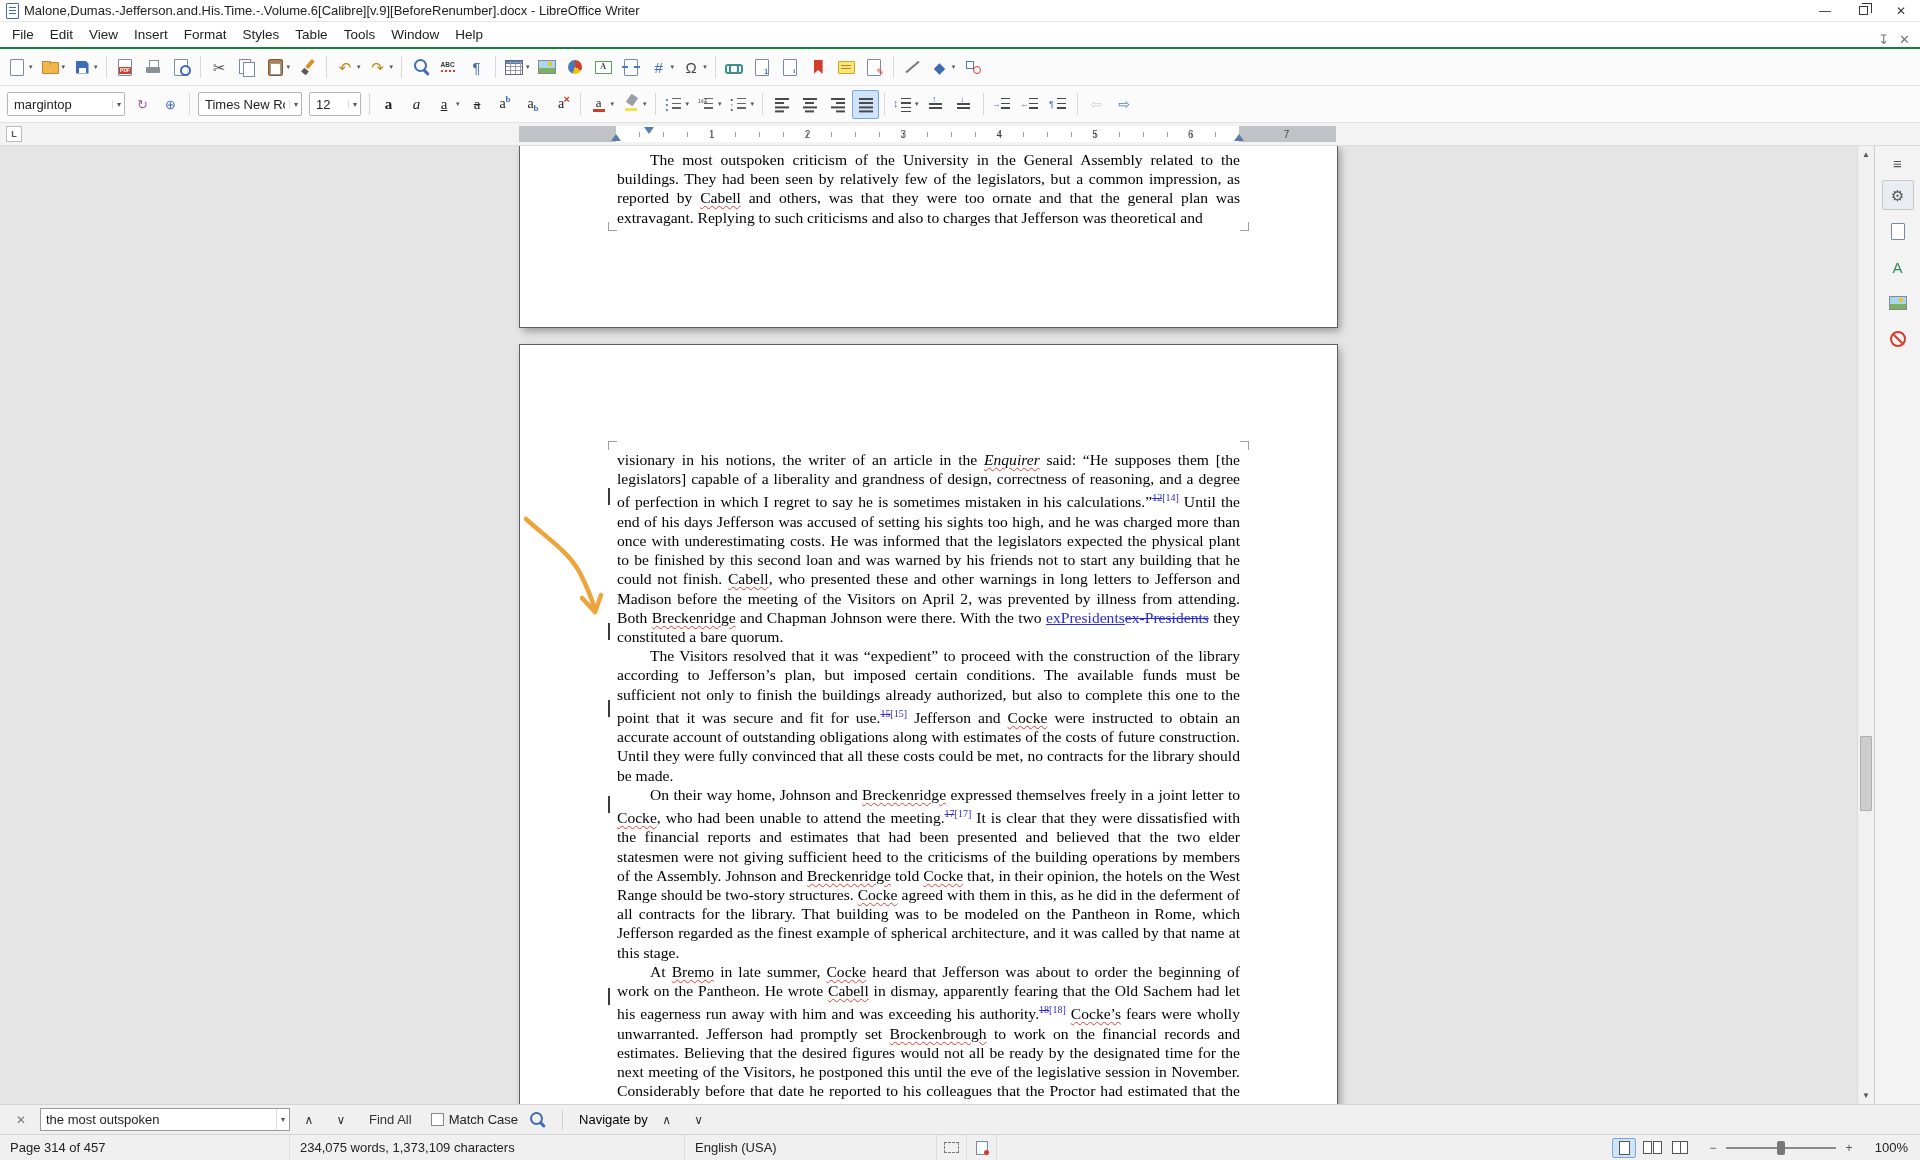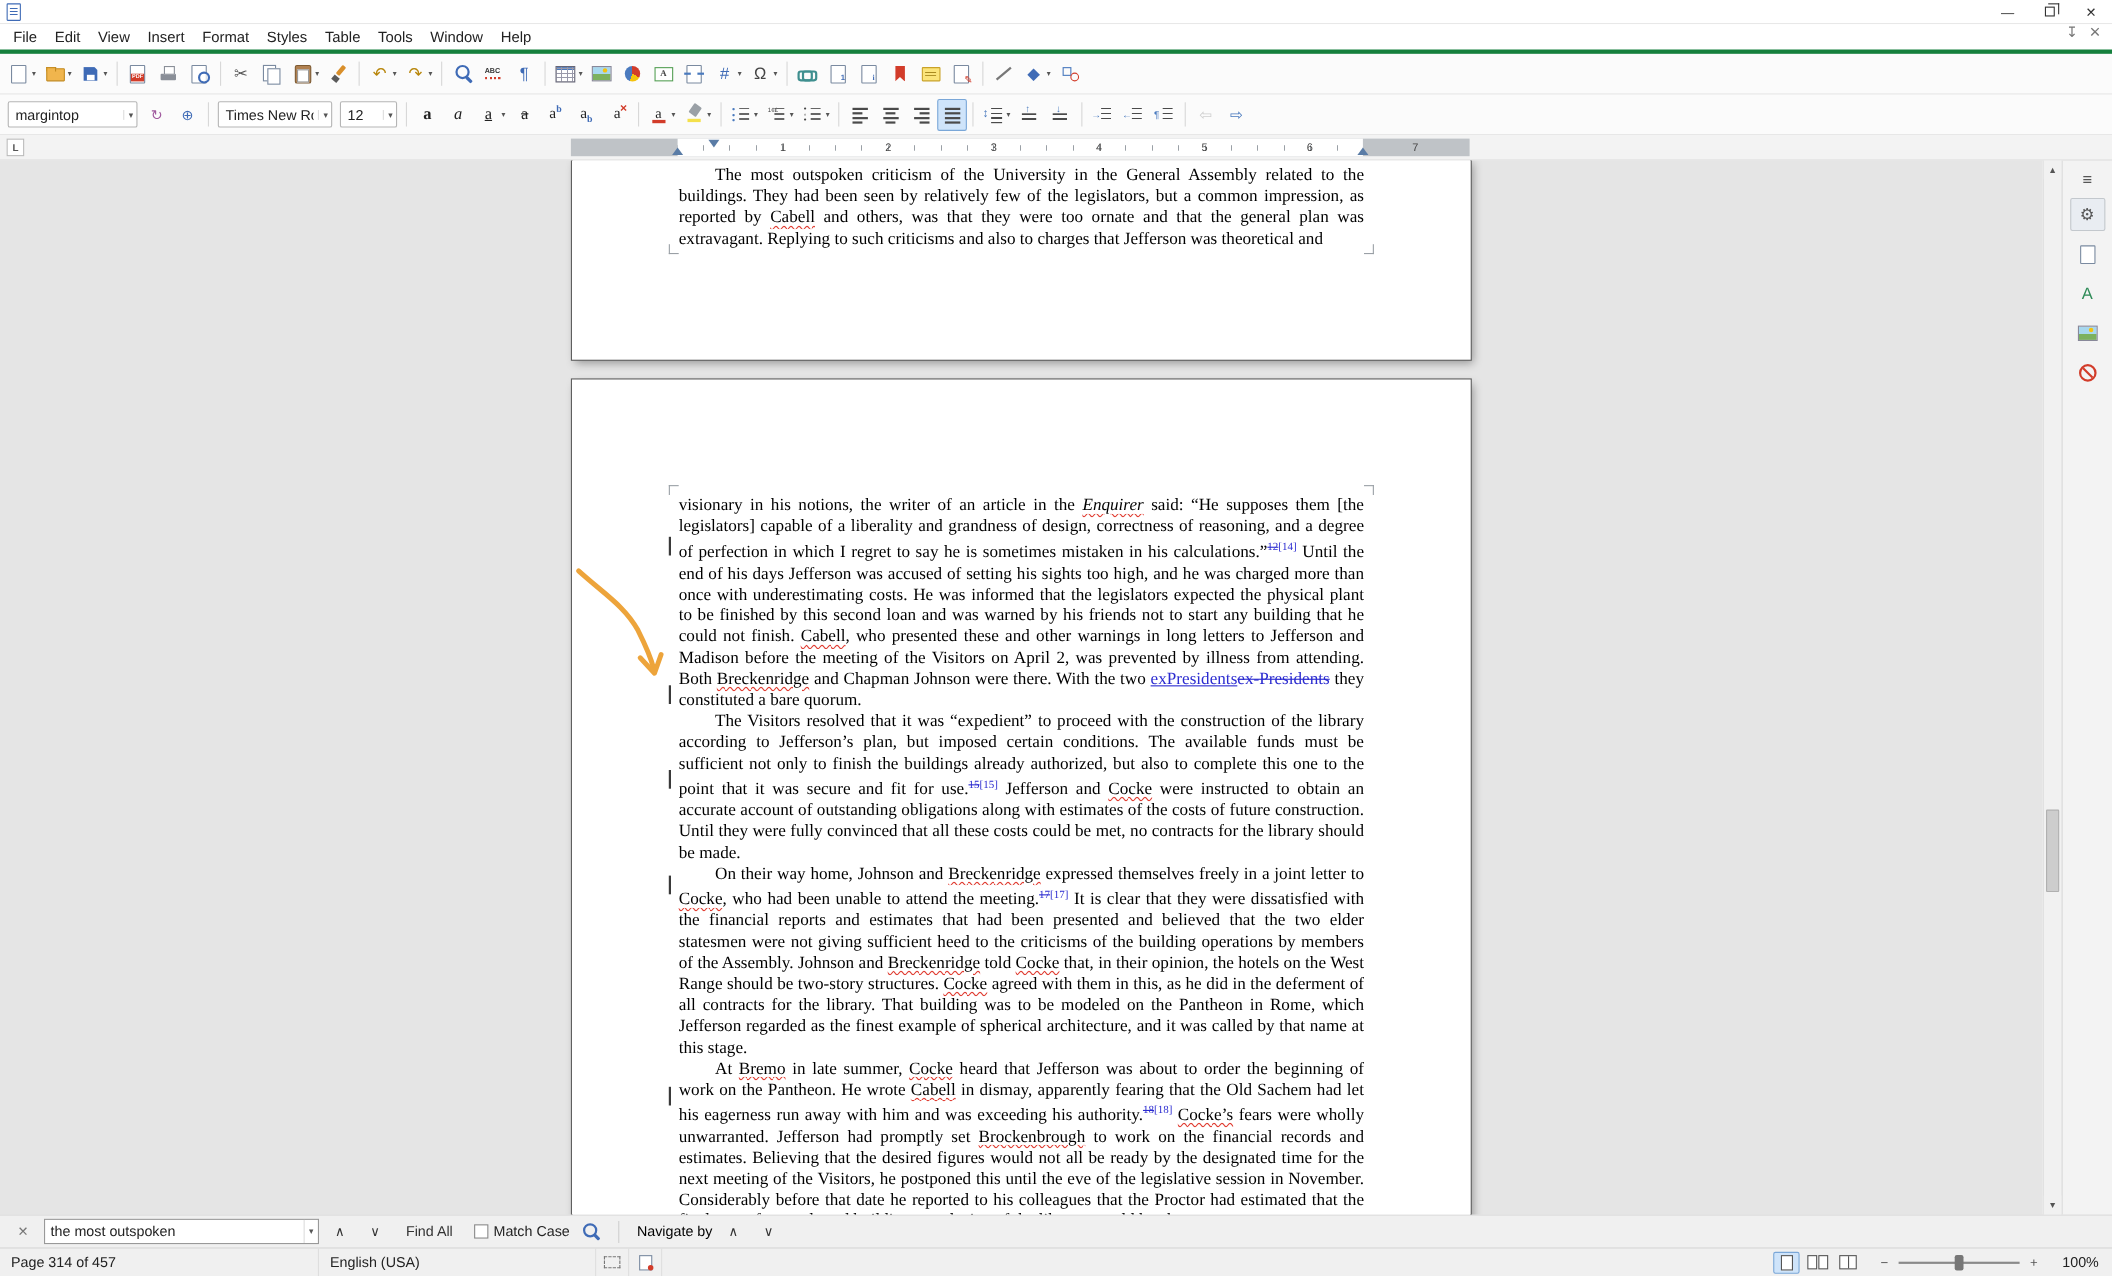--- a/index.html
+++ b/index.html
@@ -12,21 +12,21 @@
   .appicon{width:13px;height:16px;background:#fff;border:1px solid #3f6bb6;border-radius:1px;position:relative;margin:0 5px 0 2px}
   .appicon::after{content:"";position:absolute;left:2px;right:2px;top:3px;height:8px;
     background:repeating-linear-gradient(#3f6bb6 0 1px,transparent 1px 3px)}
   .title-text{font-size:13px;color:#222;white-space:nowrap}
   .win-controls{margin-left:auto;display:flex;height:100%}
   .wbtn{width:38px;height:100%;display:flex;align-items:center;justify-content:center;font-size:12px;color:#333;background:transparent;border:none}
   .win-restore-glyph{width:9px;height:9px;border:1px solid #333;position:relative;background:#fff}
   .win-restore-glyph::before{content:"";position:absolute;left:2px;top:-4px;width:9px;height:9px;border:1px solid #333;border-bottom:none;border-left:none}
 
   
-  .menubar{height:27px;display:flex;align-items:flex-start;background:#fff;border-bottom:4px solid #15803d;padding-left:4px}
+  .menubar{height:27px;display:flex;align-items:flex-end;background:#fff;border-bottom:2px solid #15803d;padding-left:4px}
   #menu-items{display:flex;height:100%}
   .mitem{display:flex;align-items:center;padding:0 8px;font-size:13.5px;color:#222;cursor:default}
   .menubar-right{margin-left:auto;display:flex;align-items:center;gap:10px;padding-right:10px}
   .mr-ic{font-size:13px;color:#777}
 
   
   .toolbar{display:flex;align-items:center;background:#fbfbfb;border-bottom:1px solid #e2e2e2;padding:0 4px;gap:1px}
   #tb-std{height:37px}
   #tb-fmt{height:37px}
   .tbtn{display:inline-flex;align-items:center;justify-content:center;height:29px;min-width:27px;padding:0 2px;background:transparent;border:1px solid transparent;border-radius:2px}
@@ -201,20 +201,21 @@
   .zthumb{position:absolute;left:calc(50% - 4px);top:0;width:8px;height:14px;background:#777;border-radius:2px}
   .zoomtext{width:48px;text-align:right}
 </style>
 </head>
 <body>
 
 <div class="app" style="--tc: #2b2bd0; --squiggle: #e03c31; --accent: #3465a4;">
 
   <div class="titlebar">
     <span class="appicon"></span>
+    <span class="title-text">Malone,Dumas.-Jefferson.and.His.Time.-.Volume.6[Calibre][v.9][BeforeRenumber].docx - LibreOffice Writer</span>
     <div class="win-controls">
       <button class="wbtn">
           <span>—</span>
         </button>
       <button class="wbtn">
           <span class="win-restore-glyph"></span>
         </button>
       <button class="wbtn">
           <span>✕</span>
         </button>
@@ -565,20 +566,21 @@
     <button class="fbtn">
         <span>∧</span>
       </button>
     <button class="fbtn">
         <span>∨</span>
       </button>
   </div>
 
   <div class="statusbar">
     <span class="sseg seg-page">Page 314 of 457</span>
+    <span class="sseg seg-words">234,075 words, 1,373,109 characters</span>
     <span class="sseg seg-lang">English (USA)</span>
     <span class="sseg sic">
         <span class="ic s-selmode"></span>
       </span>
     <span class="sseg sic">
         <span class="ic s-modified"></span>
       </span>
     <div class="rightgroup">
       <button class="vbtn vp1 active"></button>
       <button class="vbtn vp2"></button>

